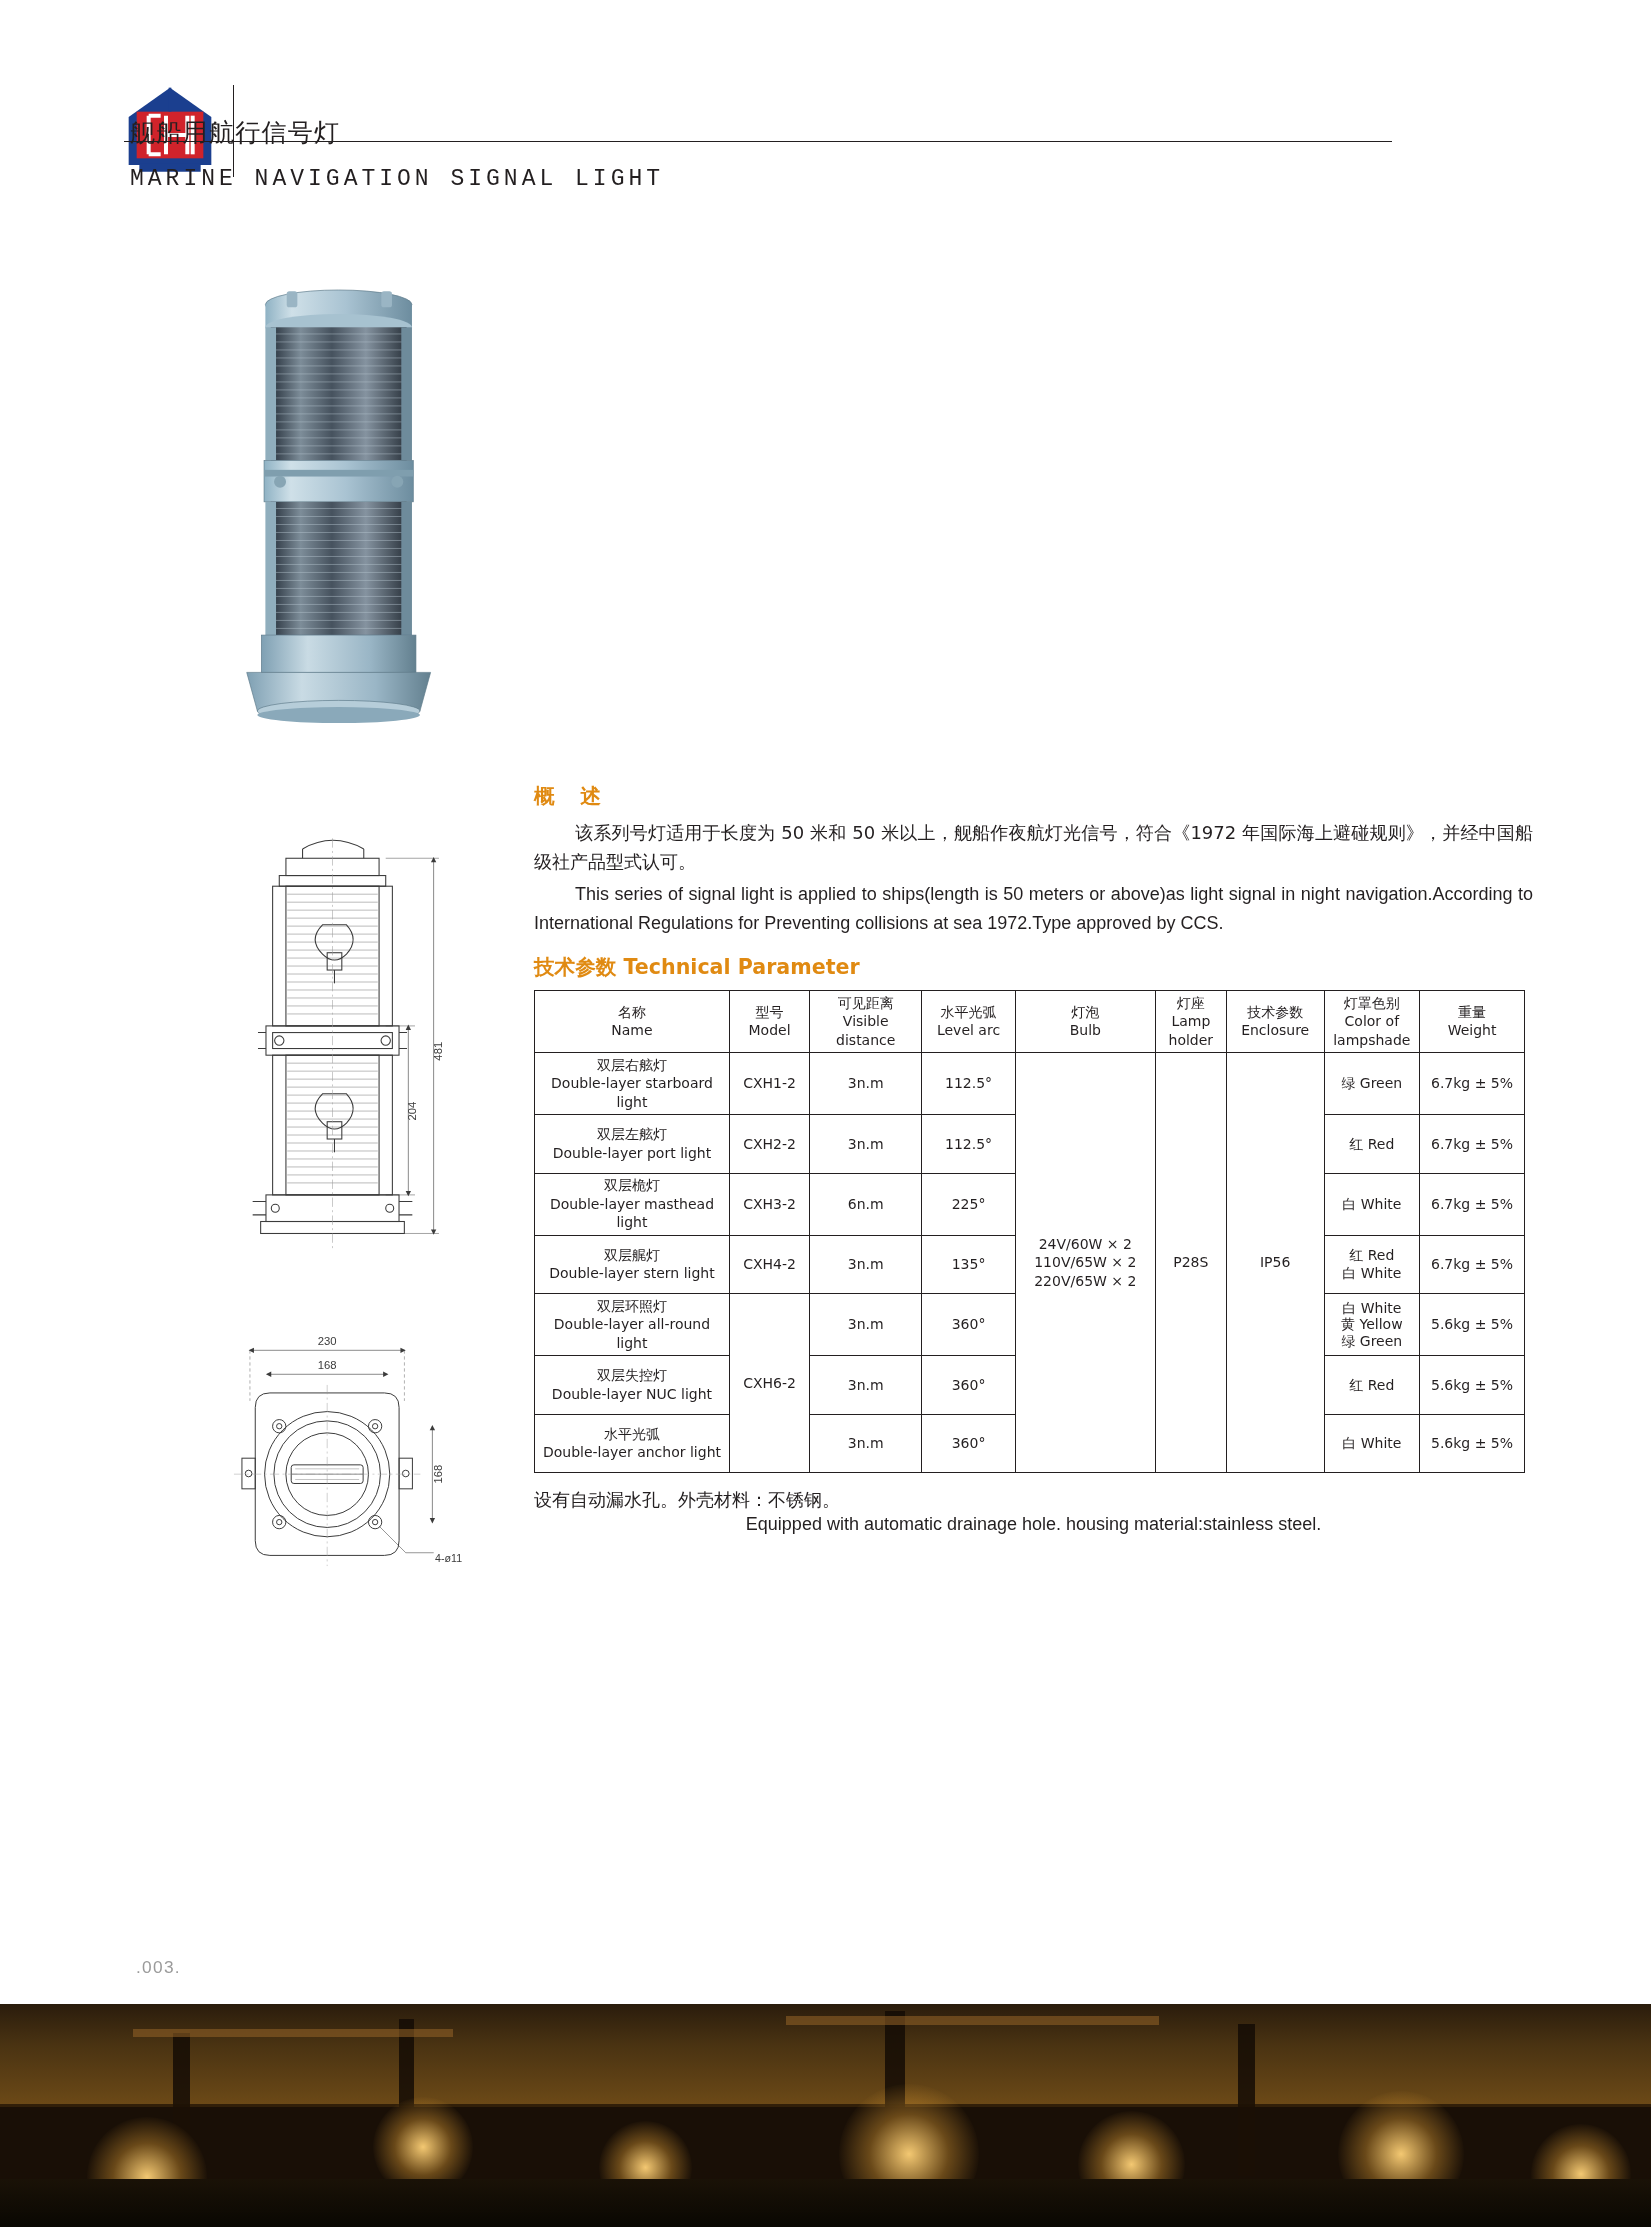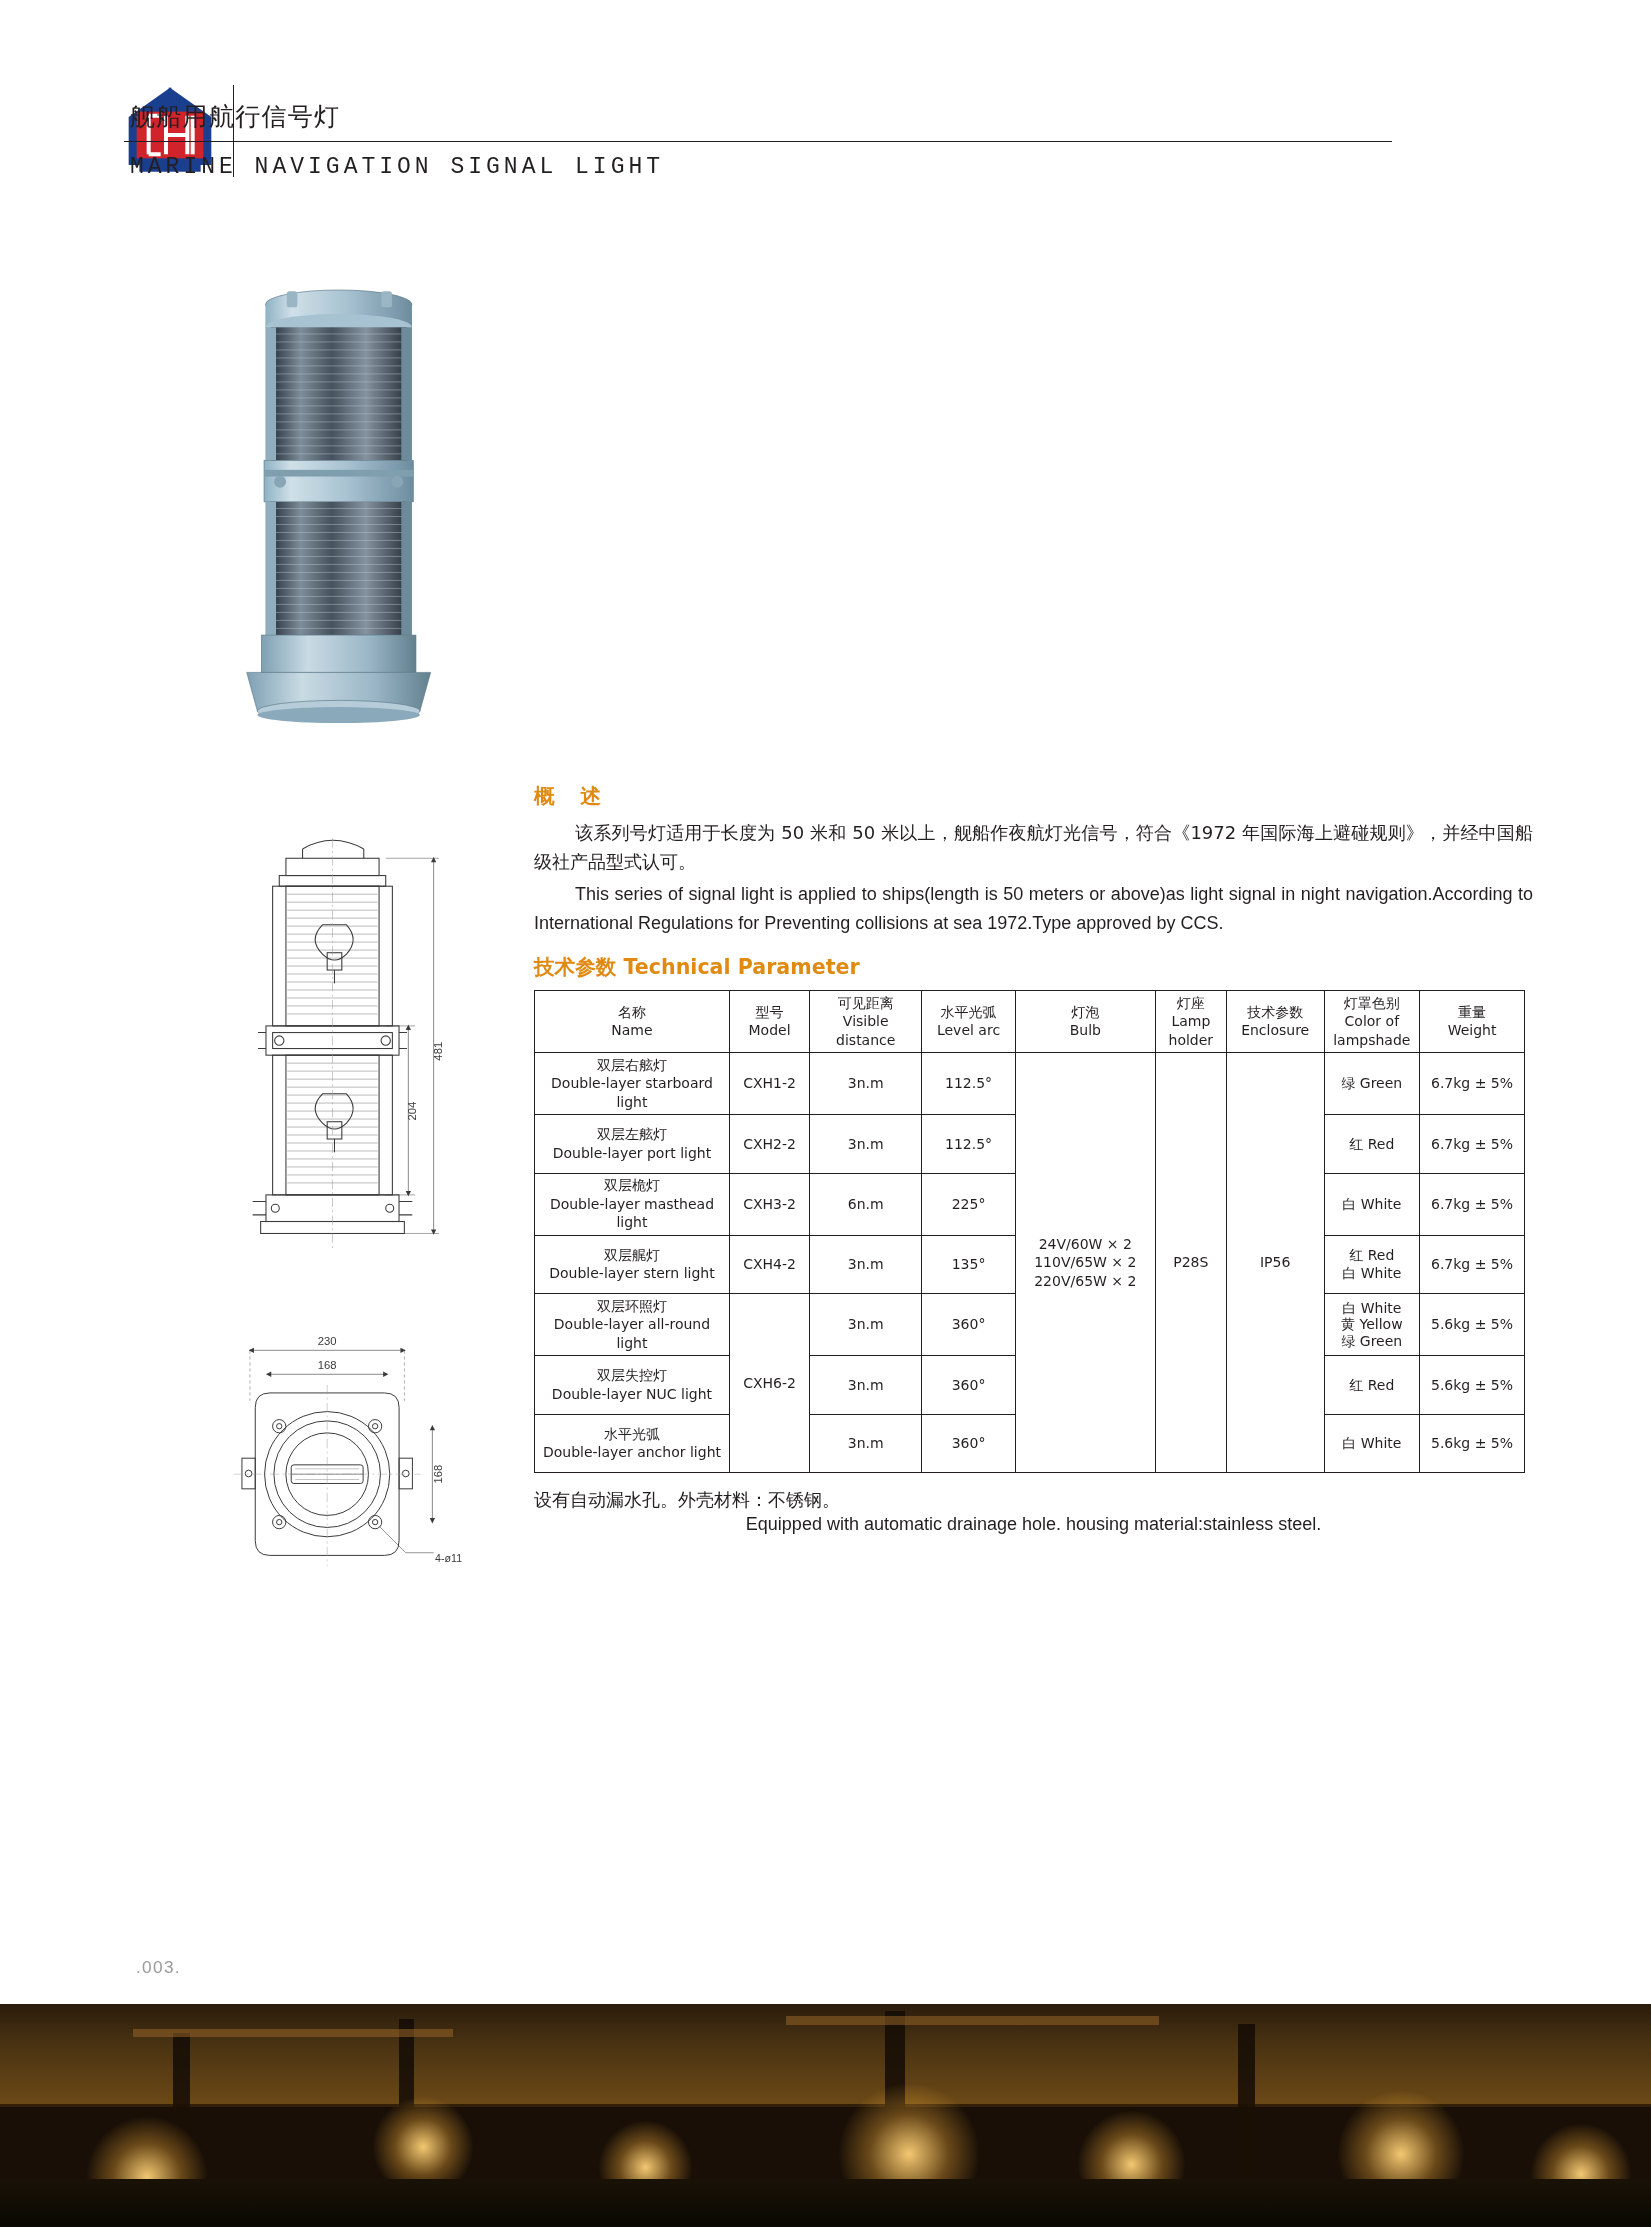--- a/index.html
+++ b/index.html
@@ -16,30 +16,30 @@
   }
   .logo{
     position:absolute;left:0px;top:0px;width:88px;height:92px;
   }
   .logo svg{display:block;}
   .header-rule{
     position:absolute;left:107px;top:0px;width:1285px;height:92px;
     border-left:1.3px solid #231f20;
   }
   .title-cn{
-    position:absolute;left:130px;top:100px;
+    position:absolute;left:130px;top:116px;
     font-size:25px;color:#231f20;letter-spacing:1.3px;
     font-family:"DejaVu Sans","Liberation Sans",sans-serif;
   }
   .title-line{
     position:absolute;left:124px;top:141px;width:1268px;height:0;
     border-top:1.3px solid #231f20;
   }
   .title-en{
-    position:absolute;left:130px;top:154px;
+    position:absolute;left:130px;top:166px;
     font-size:23px;color:#231f20;letter-spacing:4px;
     font-family:"Liberation Mono","DejaVu Sans Mono",monospace;
   }
   
   .photo{
     position:absolute;left:200px;top:270px;width:280px;height:493px;
   }
   
   .draw1{position:absolute;left:186px;top:825px;width:293px;height:479px;}
   .draw2{position:absolute;left:186px;top:1321px;width:293px;height:313px;}

